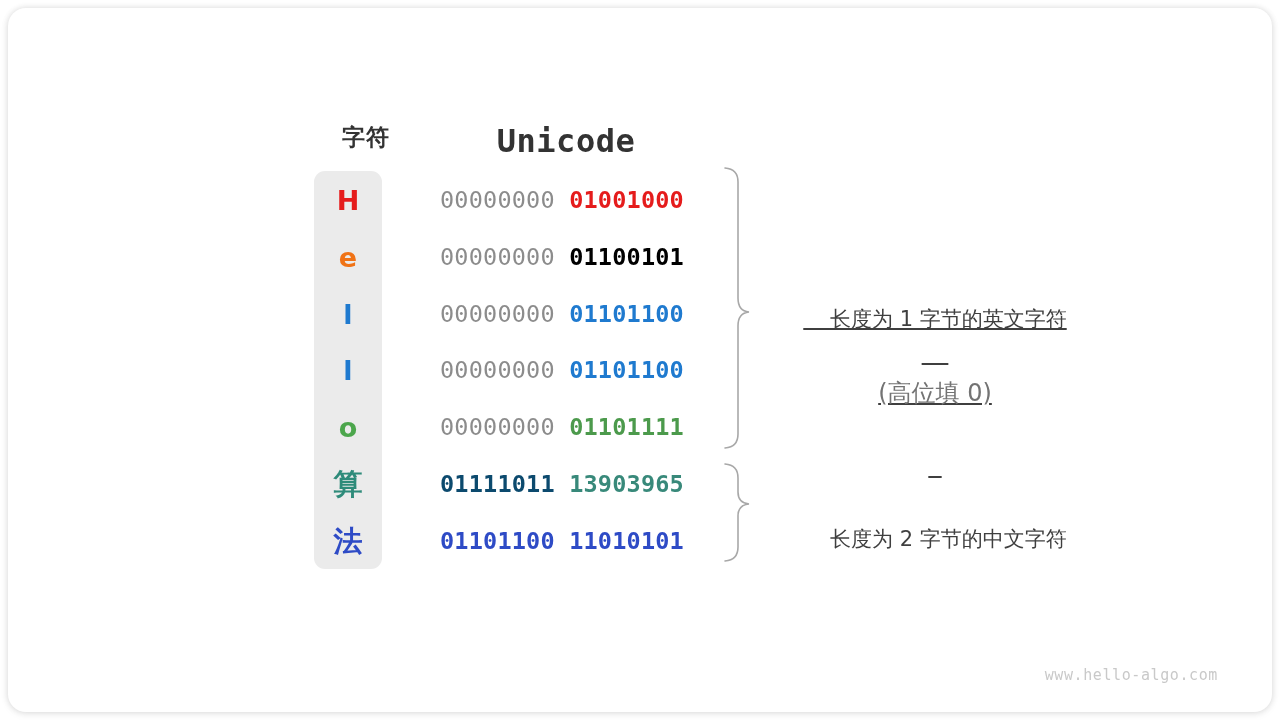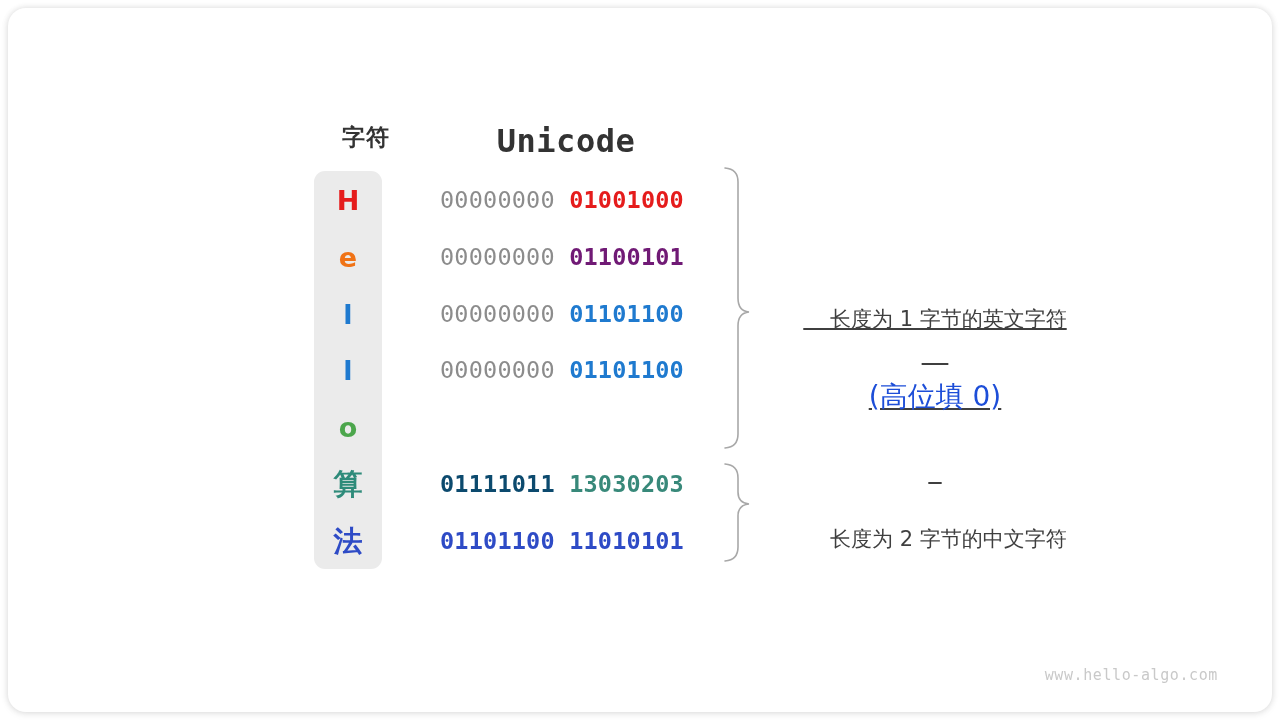--- a/index.html
+++ b/index.html
@@ -129,22 +129,22 @@
     line-height: 1.7;
   }
   #note-1 {
     left: 762px;
     top: 258px;
     width: 330px;
     text-decoration: underline;
   }
   #note-1 .sub {
     display: block;
-    color: #1d4ed8;
-    font-size: 28px;
+    color: #737373;
+    font-size: 24px;
   }
   #note-2 {
     left: 762px;
     top: 478px;
     width: 330px;
   }
 
   
   #watermark {
     position: absolute;
@@ -167,36 +167,37 @@
 
   <div id="char-panel"></div>
 
   <div id="rows">
       <div class="row" style="top: 164px;">
         <div class="ch" style="color: rgb(229, 28, 28);">H</div>
         <div class="bits"><span class="hi" style="color: rgb(140, 140, 140);">00000000</span> <span class="lo" style="color: rgb(229, 28, 28); margin-top: 12px;">01001000</span></div>
       </div>
       <div class="row" style="top: 220.8px;">
         <div class="ch" style="color: rgb(240, 115, 22);">e</div>
-        <div class="bits"><span class="hi" style="color: rgb(140, 140, 140);">00000000</span> <span class="lo" style="color: #701a75;">01100101</span></div>
+        <div class="bits"><span class="hi" style="color: rgb(140, 140, 140);">00000000</span> <span class="lo" style="color: #000000;">01100101</span></div>
       </div>
       <div class="row" style="top: 277.6px;">
         <div class="ch" style="color: rgb(31, 122, 207);">l</div>
         <div class="bits"><span class="hi" style="color: rgb(140, 140, 140);">00000000</span> <span class="lo" style="color: rgb(31, 122, 207);">01101100</span></div>
       </div>
       <div class="row" style="top: 334.4px;">
         <div class="ch" style="color: rgb(31, 122, 207);">l</div>
         <div class="bits"><span class="hi" style="color: rgb(140, 140, 140);">00000000</span> <span class="lo" style="color: rgb(31, 122, 207);">01101100</span></div>
       </div>
       <div class="row" style="top: 391.2px;">
         <div class="ch" style="color: rgb(76, 166, 76);">o</div>
+        <div class="bits"><span class="hi" style="color: rgb(140, 140, 140);">00000000</span> <span class="lo" style="color: rgb(76, 154, 76);">01101111</span></div>
       </div>
       <div class="row" style="top: 448px;">
         <div class="ch cjk" style="color: rgb(46, 139, 122);">算</div>
-        <div class="bits"><span class="both" style="color: #0c4a6e;">01111011</span> <span class="lo" style="color: rgb(56, 137, 122);">13030203</span></div>
+        <div class="bits"><span class="both" style="color: #0c4a6e;">01111011</span> <span class="lo" style="color: rgb(56, 137, 122);">13903965</span></div>
       </div>
       <div class="row" style="top: 504.8px;">
         <div class="ch cjk" style="color: rgb(46, 75, 198);">法</div>
         <div class="bits"><span class="both" style="color: rgb(46, 75, 198);">01101100</span> <span class="lo" style="color: rgb(46, 75, 198);">11010101</span></div>
       </div>
     </div>
 
   <svg id="braces" viewBox="0 0 1264 704" width="1264" height="704">
     <path d="M 717 160 Q 730 161 730 174 L 730 290 Q 730 303 741 304 Q 730 305 730 318 L 730 426 Q 730 439 717 440" fill="none" stroke="#a8a8a8" stroke-width="1.6" stroke-linecap="round"></path>
     <path d="M 717 456 Q 730 457 730 470 L 730 484 Q 730 495 741 496 Q 730 497 730 508 L 730 539 Q 730 552 717 553" fill="none" stroke="#a8a8a8" stroke-width="1.6" stroke-linecap="round"></path>

